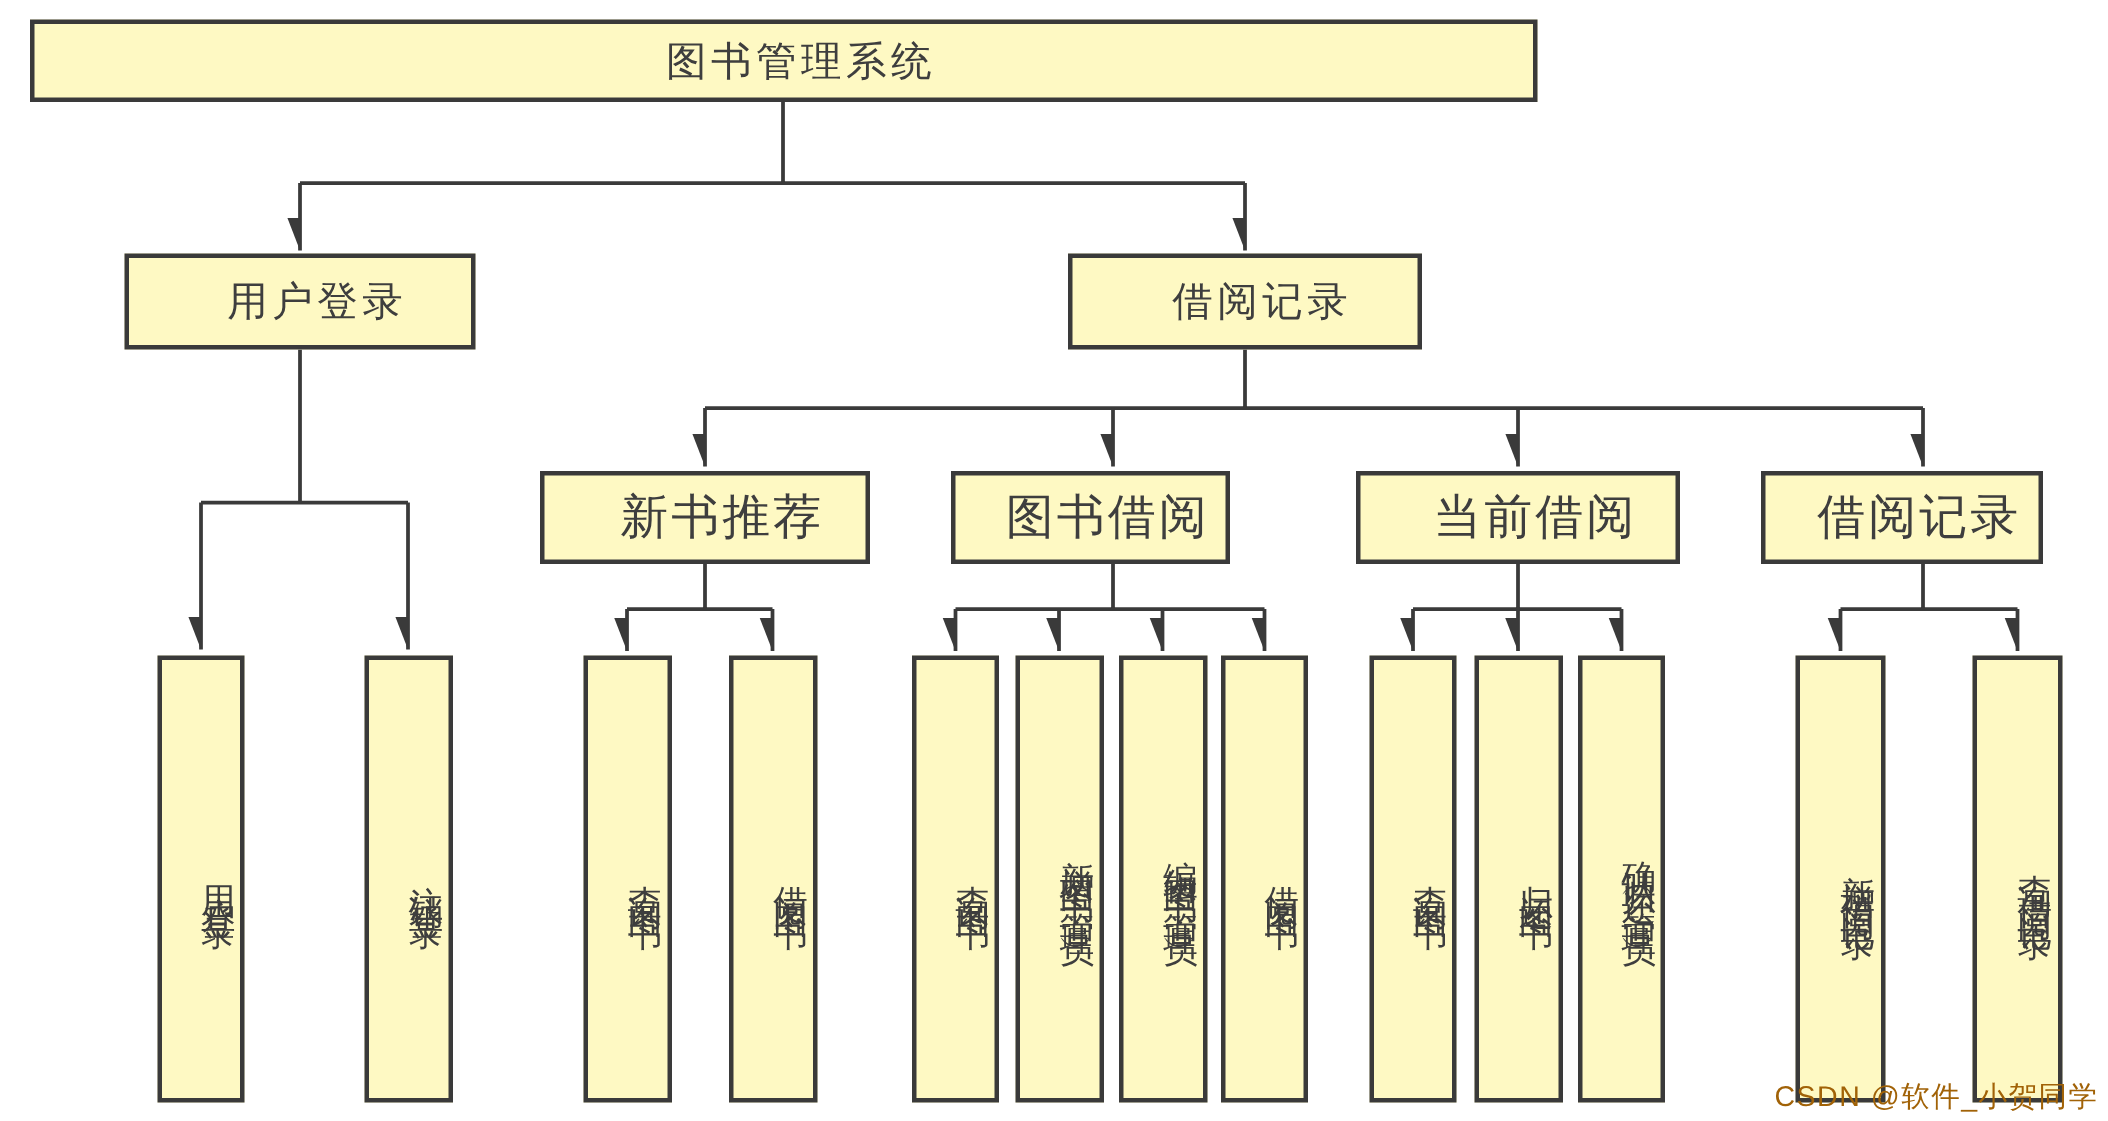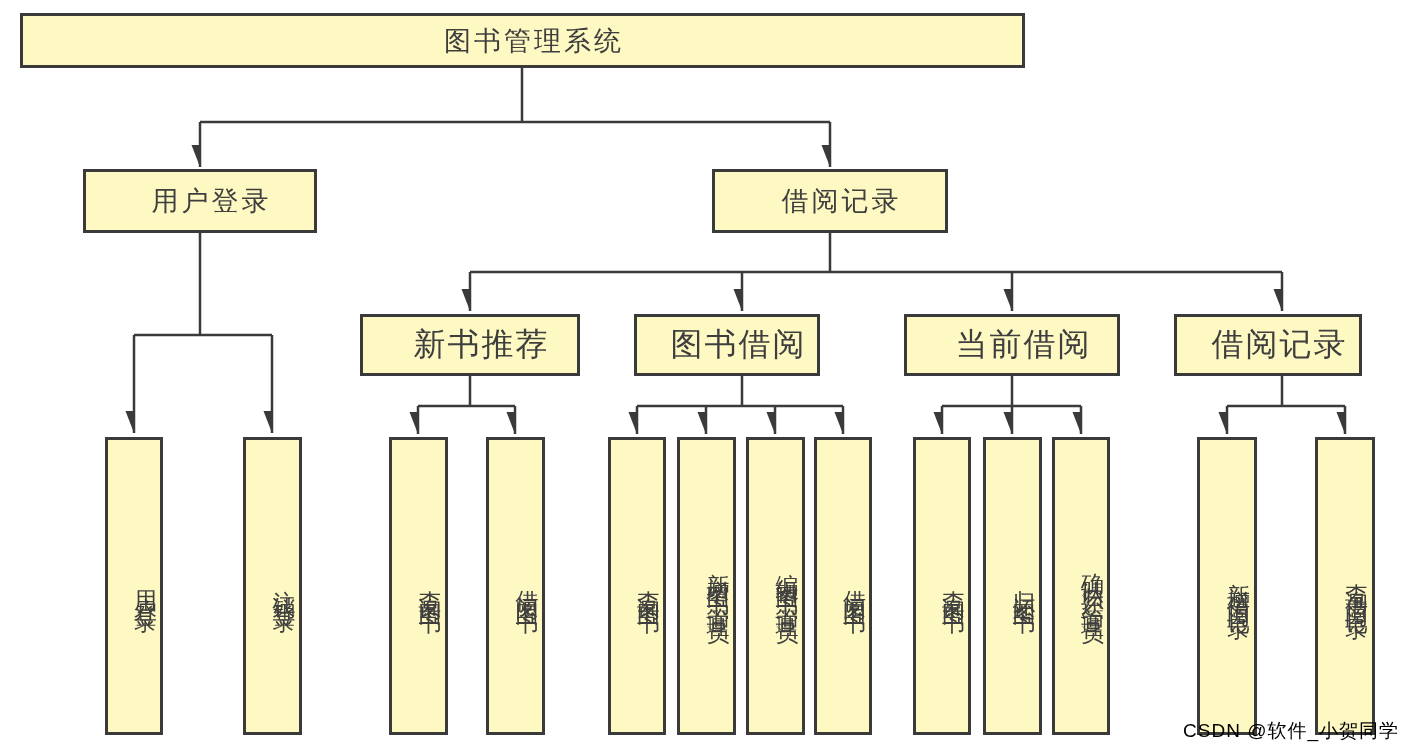--- a/index.html
+++ b/index.html
@@ -20,21 +20,21 @@
   .hbox-lg{font-size:27px;letter-spacing:3px;}
   .hbox{font-size:32px;letter-spacing:2px;}
   .vbox{z-index:2;}
   .vlabel{
     writing-mode:vertical-rl;text-orientation:mixed;
     font-size:23px;letter-spacing:7px;line-height:1;
     color:#3e3e3e;white-space:nowrap;
   }
   .watermark{
     position:absolute;right:6px;bottom:3px;z-index:5;
-    font-size:19px;letter-spacing:1px;color:#000000;
+    font-size:19px;letter-spacing:1px;color:#a16207;
   }
 </style>
 </head>
 <body>
 
 <div id="stage">
 
   <svg class="wires" width="1405" height="747" viewBox="0 0 1405 747">
     <defs>
       <marker id="arrow" markerUnits="userSpaceOnUse" markerWidth="26" markerHeight="26" refX="22" refY="0" orient="auto">

